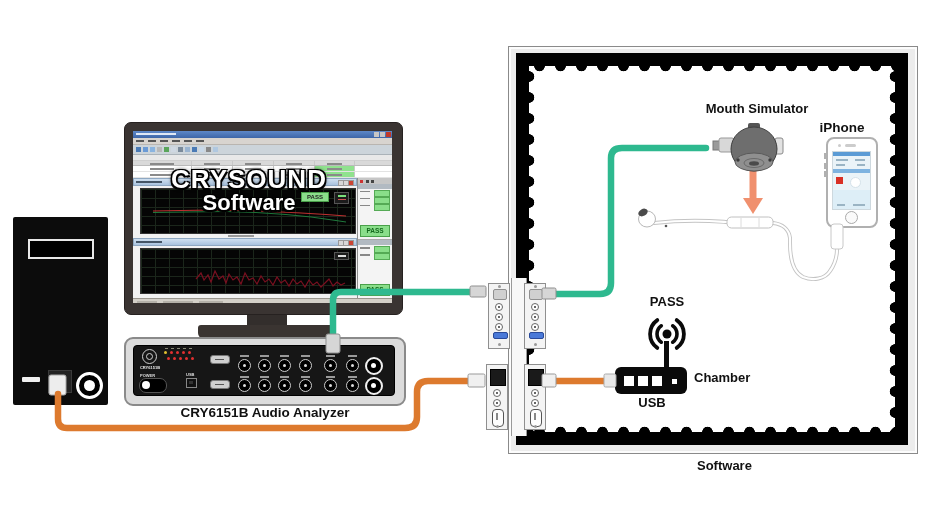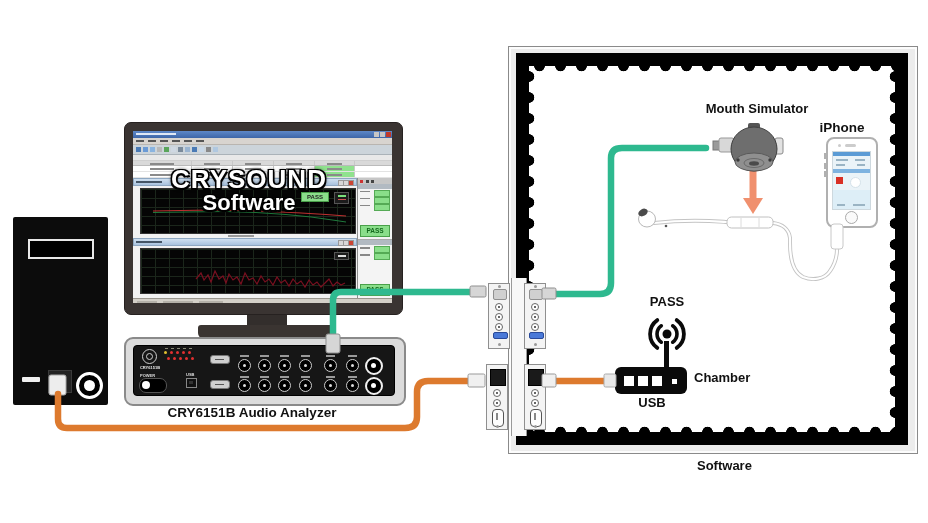--- a/index.html
+++ b/index.html
@@ -438,21 +438,21 @@
           <i></i>
         </div>
       <div class="jack" style="left:212px;top:33px;">
           <i></i>
         </div>
       <div class="bigjack" style="left:231px;top:31px;">
           <i></i>
         </div>
     </div>
   </div>
-  <div class="lbl toplabel abs" style="left:152px;top:405px;width:200px;font-size:13.5px;">CRY6151B Audio Analyzer</div>
+  <div class="lbl toplabel abs" style="left:165px;top:405px;width:200px;font-size:13.5px;">CRY6151B Audio Analyzer</div>
 
   <div class="fpanel abs" style="left:488px;top:283px;">
     <div class="screw" style="top:1px;"></div>
     <div class="fp-conn"></div>
     <div class="fp-round" style="top:19px;">
         <i></i>
       </div>
     <div class="fp-round" style="top:29px;">
         <i></i>
       </div>

